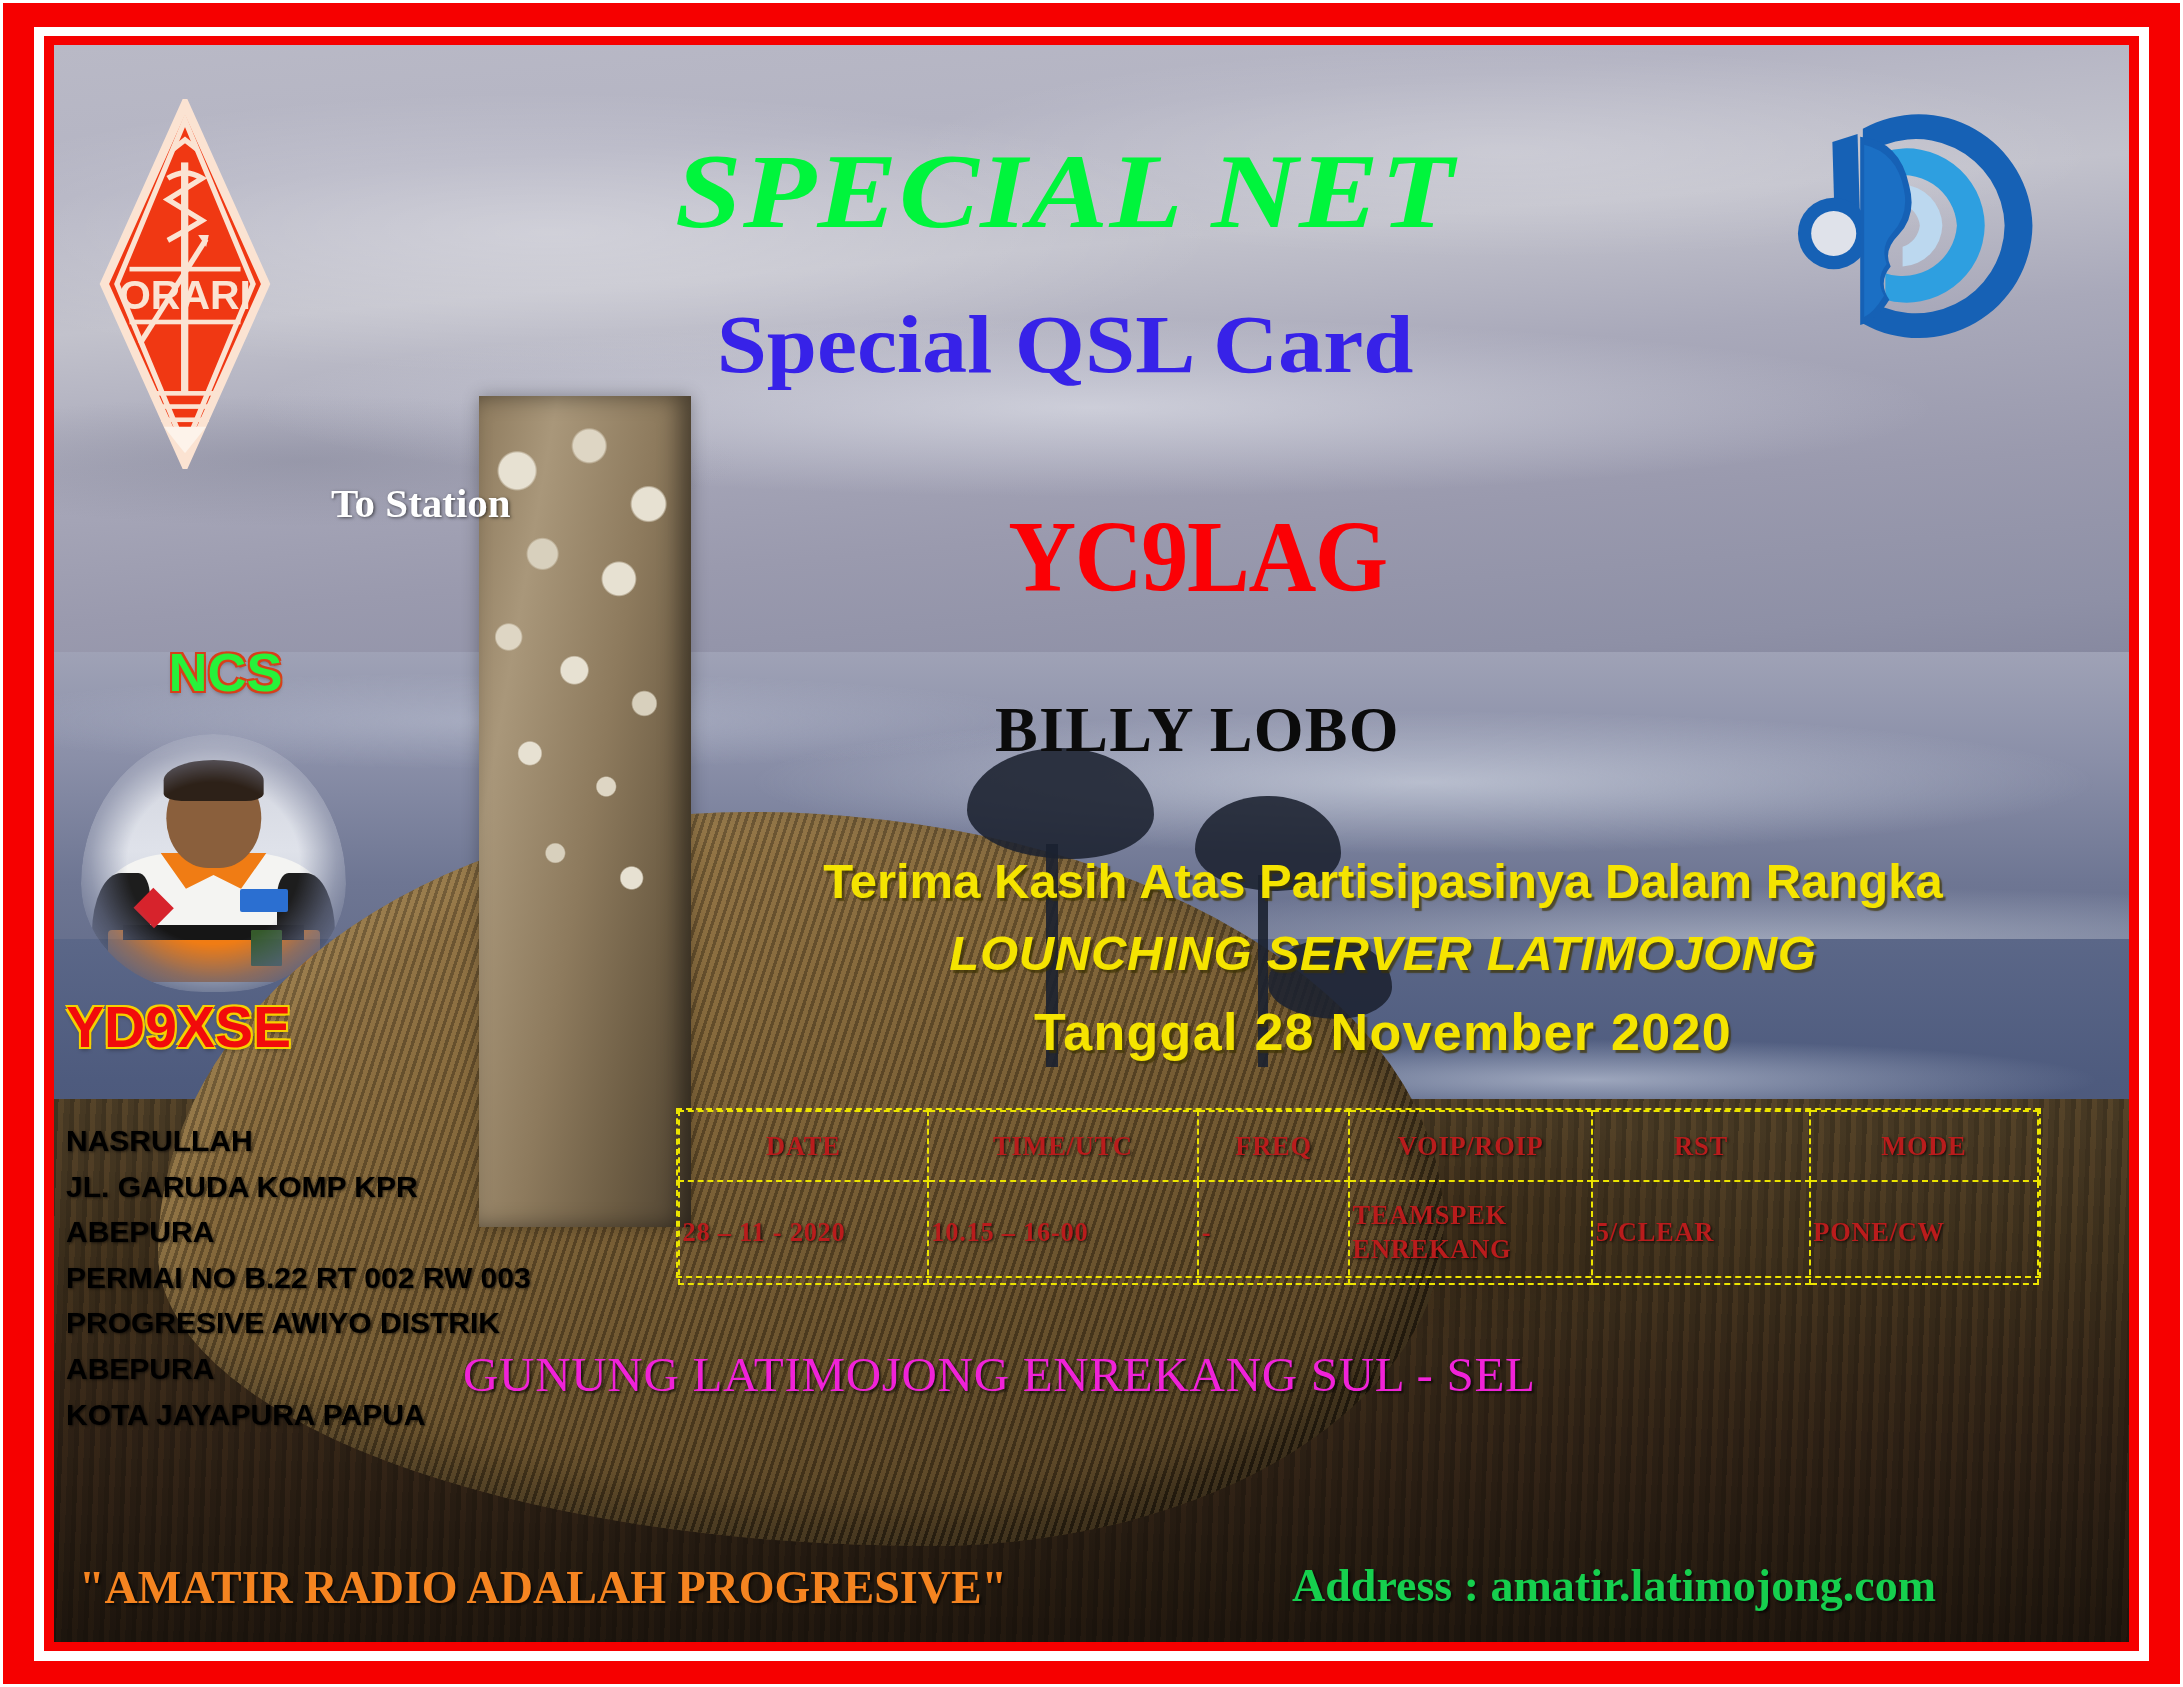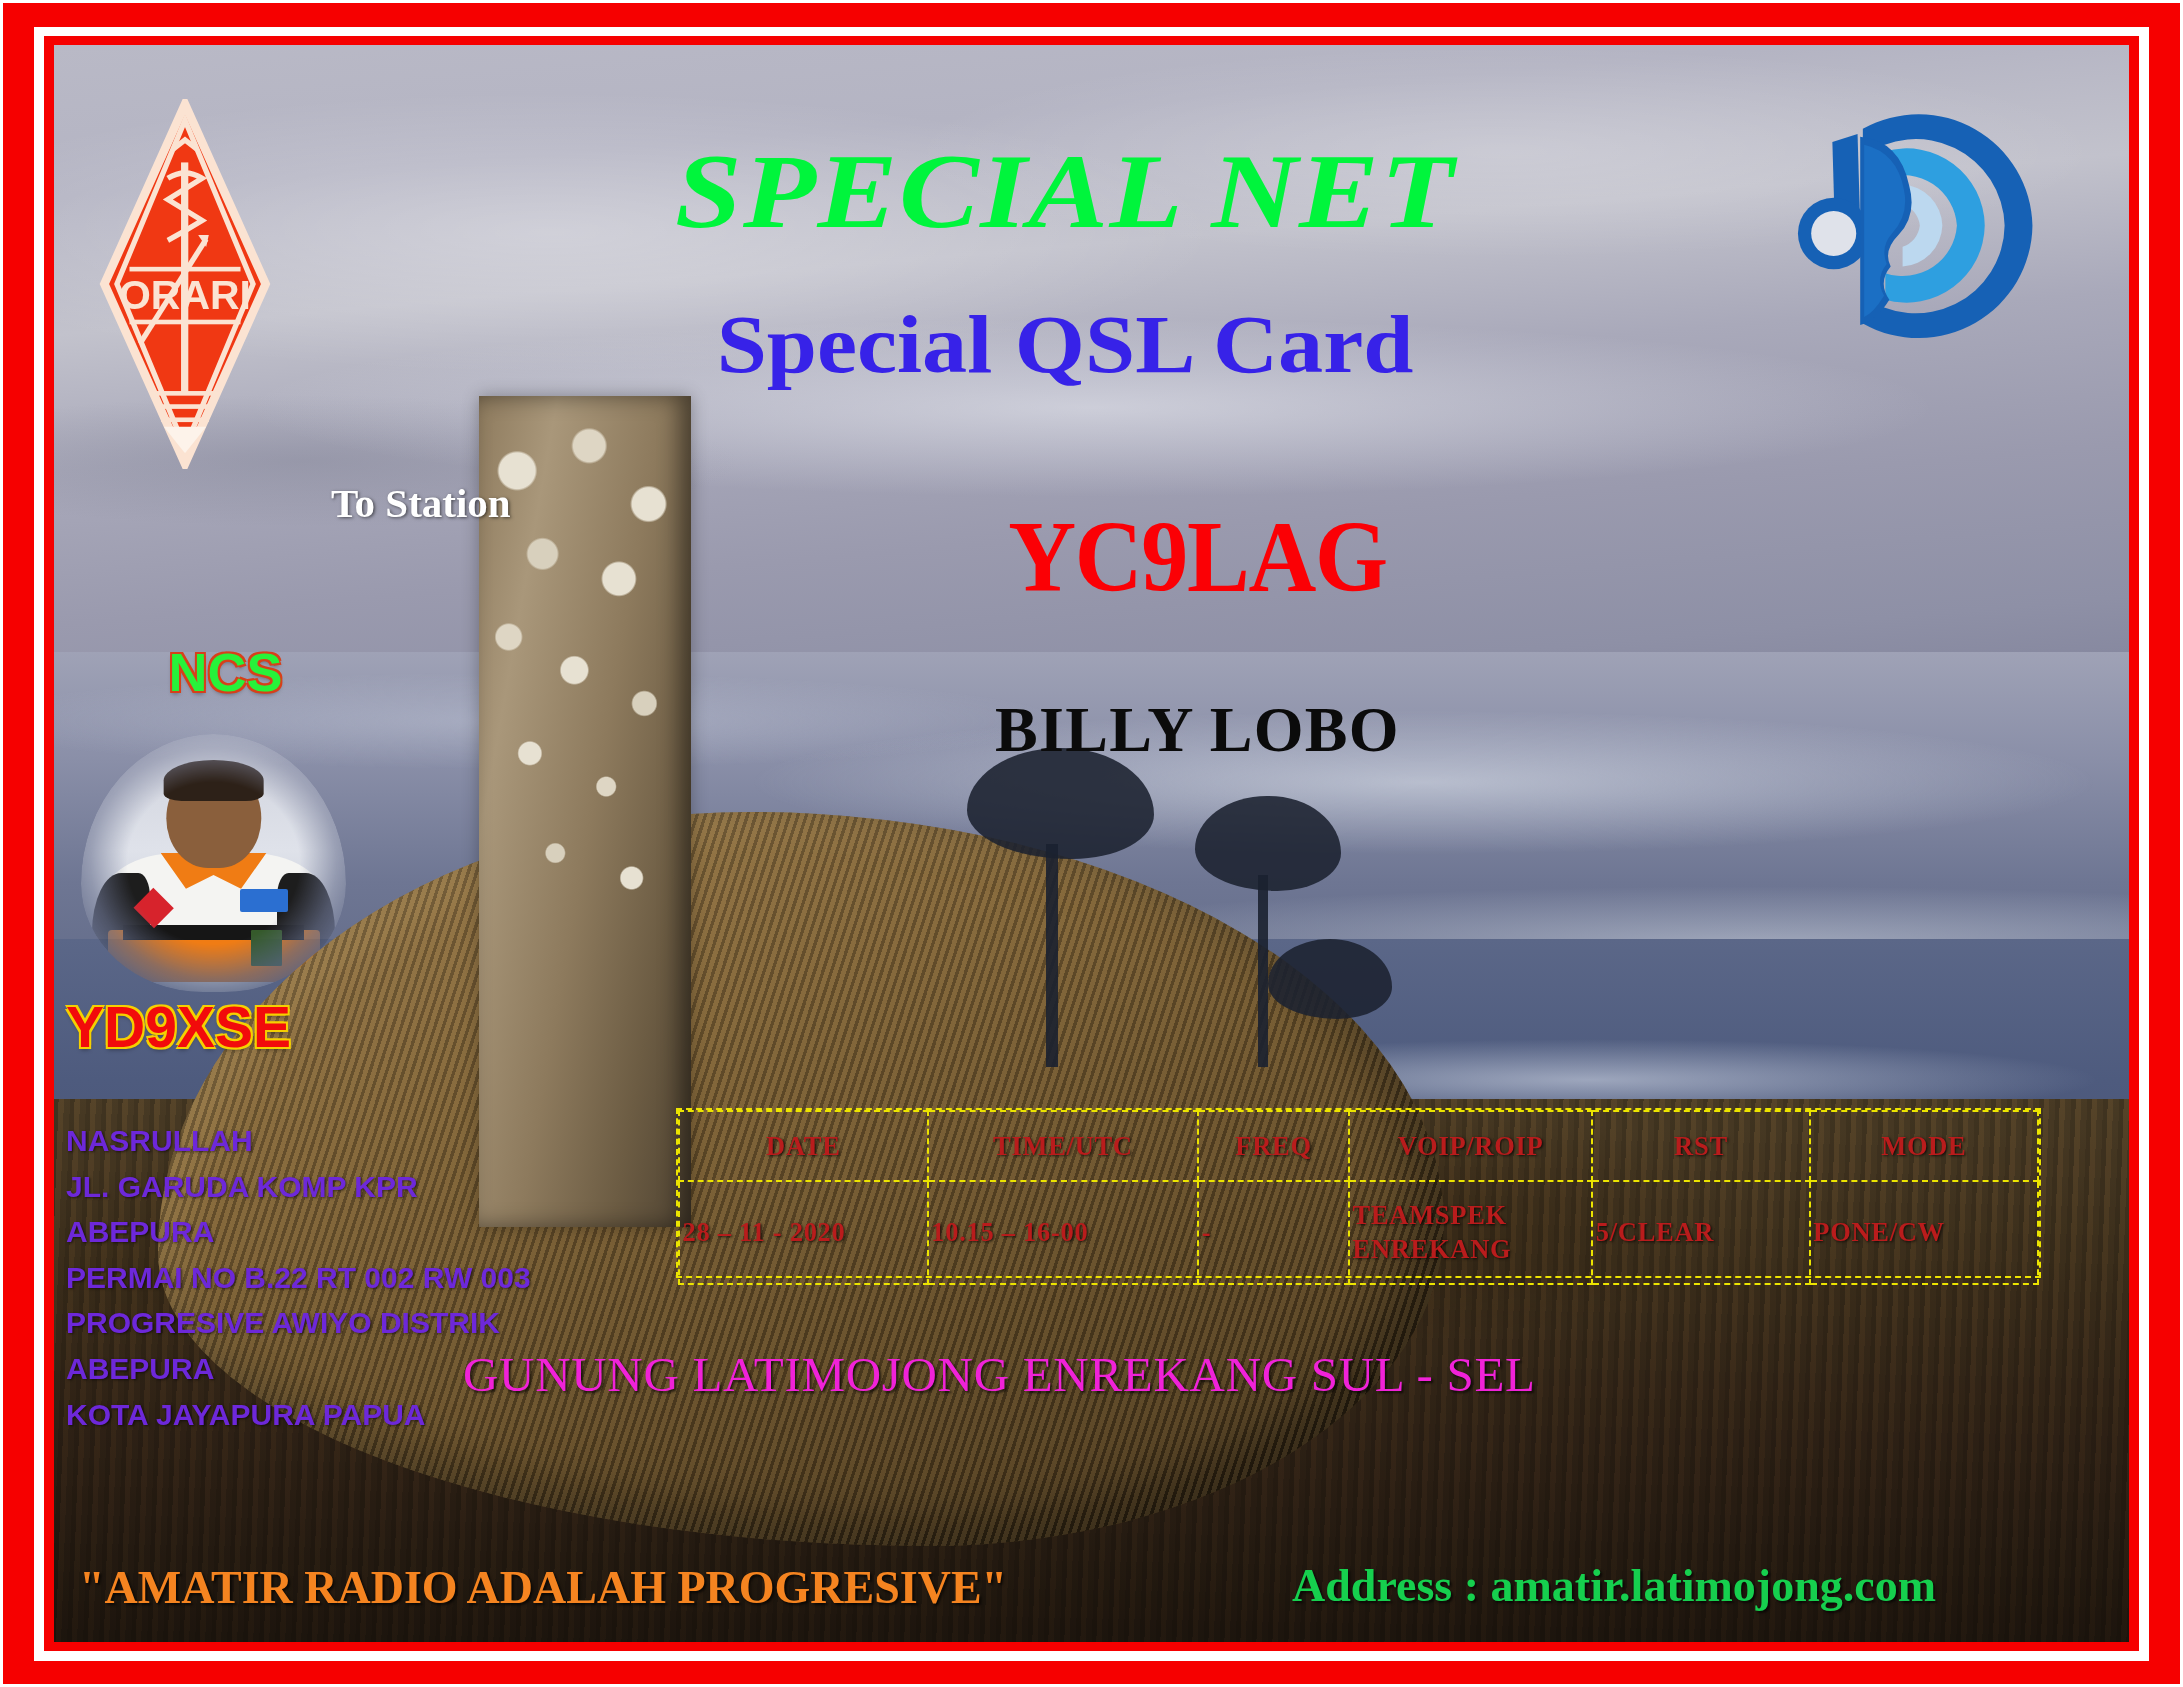--- a/index.html
+++ b/index.html
@@ -271,21 +271,21 @@
       -2px  2px 0 #f5d000, 2px  2px 0 #f5d000,
        0px  2.6px 4px rgba(0,0,0,.35);
     white-space:nowrap;
   }
 
   
   .address{
     position:absolute;left:66px;top:1118px;width:582px;
     font-family:"Liberation Sans",sans-serif;
     font-weight:bold;font-size:30px;line-height:1.52;
-    color:#6d28d9;
+    color:#000000;
     text-shadow:1.3px 1.3px 2.6px rgba(0,0,0,.55);
   }
   .address div{white-space:nowrap;}
 
   
   .qso{
     position:absolute;left:676px;top:1108px;width:1365px;height:170px;
     border:2.6px dashed #ece400;
     box-sizing:border-box;
   }
@@ -399,20 +399,25 @@
       <path d="M118 78 Q168 90 178 146 Q186 184 160 212 Q142 232 152 258 Q134 280 148 306 Q132 332 118 338 Z" fill="#1b6fc4"></path>
     </svg>
   </div>
 
   <div class="t-specialnet">SPECIAL NET</div>
   <div class="t-qslcard">Special QSL Card</div>
   <div class="t-tostation">To Station</div>
   <div class="t-callsign">YC9LAG</div>
   <div class="t-name">BILLY LOBO</div>
 
+  <div class="yellow-block">
+    <div class="y1">Terima Kasih Atas Partisipasinya Dalam Rangka</div>
+    <div class="y2">LOUNCHING SERVER LATIMOJONG</div>
+    <div class="y3">Tanggal  28  November  2020</div>
+  </div>
 
   <div class="t-ncs">NCS</div>
 
   <div class="portrait">
     <div class="bg"></div>
     <div class="body"></div>
     <div class="shoulderL"></div>
     <div class="shoulderR"></div>
     <div class="sash"></div>
     <div class="belt"></div>

